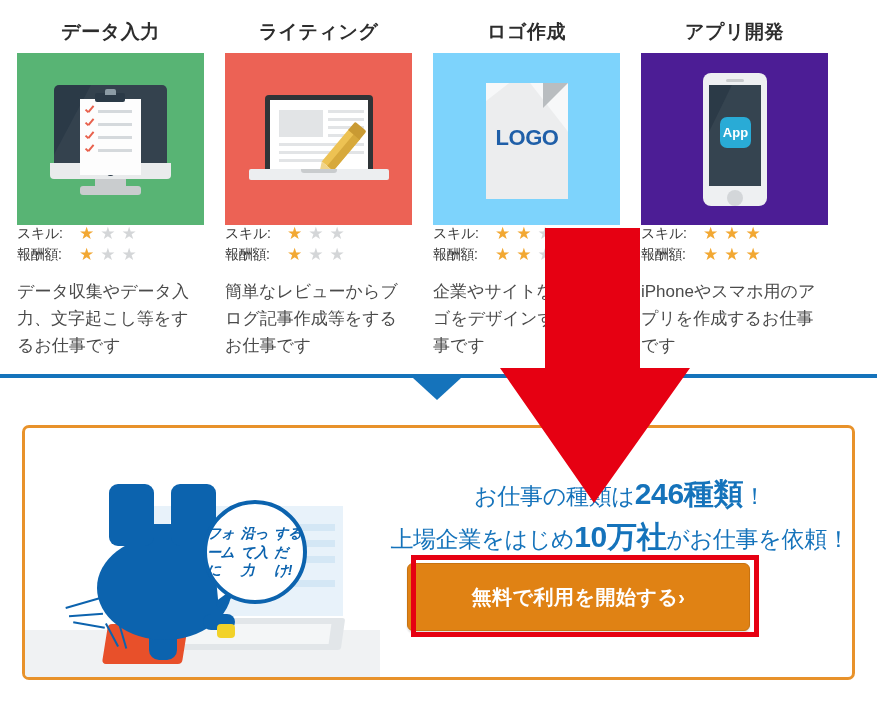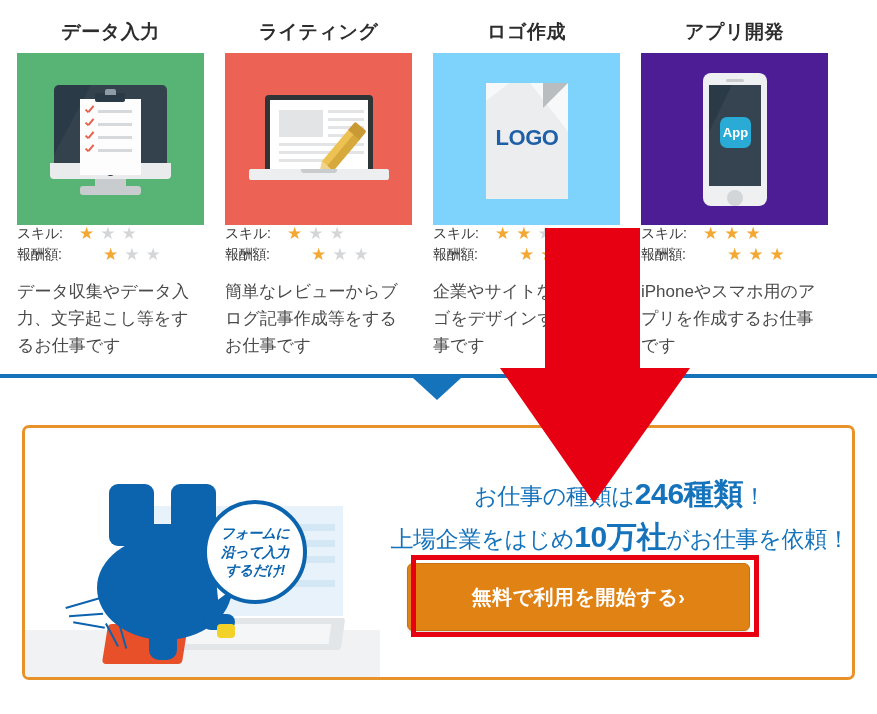--- a/index.html
+++ b/index.html
@@ -92,21 +92,21 @@
   .ph-app { position:absolute; left:79px; top:64px; width:31px; height:31px; background:#29abd6; border-radius:7px; color:#fff; font-size:13px; font-weight:bold; display:flex; align-items:center; justify-content:center; }
 
   
   .rating-row {
     display: flex;
     align-items: center;
     margin-top: 0;
     font-size: 14px;
     color: #3a3a3a;
   }
-  .rating-row.second { margin-top: 3px; gap: 24px; }
+  .rating-row.second { margin-top: 3px; }
   .rating-label { width: 58px; letter-spacing: -0.3px; }
   .stars { display: flex; gap: 6px; margin-left: 4px; }
   .star { font-size: 17px; line-height: 1; color: #d4d6d8; }
   .star.on { color: #f2a833; }
   .card-desc {
     margin-top: 14px;
     font-size: 17px;
     line-height: 1.6;
     color: #4a4a4a;
   }
@@ -162,21 +162,21 @@
 
   .bubble {
     position: absolute;
     left: 178px; top: 72px;
     width: 104px; height: 104px;
     border: 4px solid #0c63ae;
     border-radius: 50%;
     background: #ffffff;
     box-sizing: border-box;
     display: flex;
-    flex-direction: column;
+    flex-direction: row;
     align-items: center;
     justify-content: center;
     color: #0c63ae;
     font-weight: bold;
     font-size: 14px;
     line-height: 1.35;
     font-style: italic;
     letter-spacing: -0.5px;
   }
   .bubble-tail {

